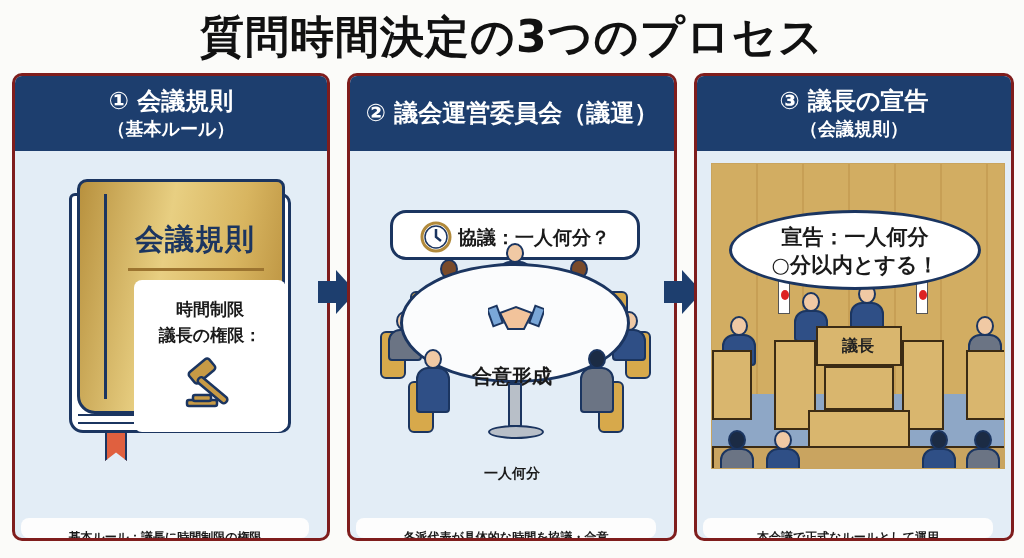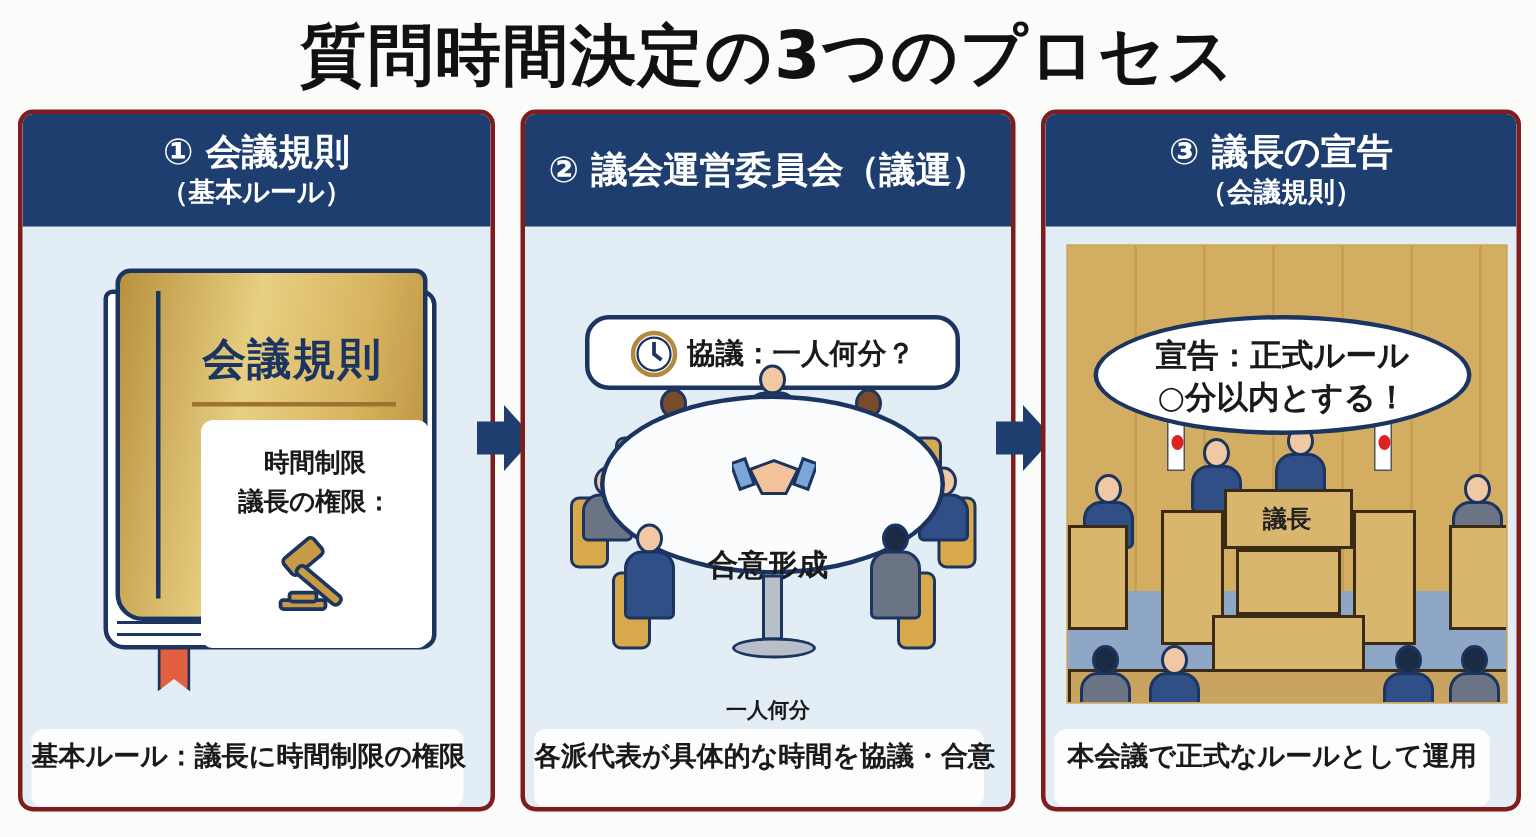--- a/index.html
+++ b/index.html
@@ -4,21 +4,21 @@
 <style>
   * { box-sizing: border-box; margin: 0; padding: 0; }
   html, body { width: 1024px; height: 558px; background: #fbfbf9; overflow: hidden; }
   body { font-family: "DejaVu Sans", "Liberation Sans", sans-serif; position: relative; color: #1a1a1a; }
   .title { position: absolute; left: 0; top: 8px; width: 1024px; text-align: center; font-size: 44px; font-weight: bold; letter-spacing: 1px; color: #111; }
   .panel { position: absolute; top: 73px; height: 468px; border: 3px solid #7f1d1d; border-radius: 10px; background: #e3edf6; overflow: hidden; }
   .panel-head { height: 75px; background: #1d3e6e; color: #fff; text-align: center; padding-top: 10px; }
   .head-main { font-size: 24px; font-weight: bold; line-height: 30px; }
   .head-sub { font-size: 18px; font-weight: bold; line-height: 26px; }
   .panel-body { position: relative; height: 393px; }
-  .caption { position: absolute; left: 6px; right: 18px; bottom: 6px; height: 52px; background: #fdfdfd; border-radius: 8px; text-align: center; font-size: 18px; font-weight: bold; line-height: 38px; white-space: nowrap; }
+  .caption { position: absolute; left: 6px; right: 18px; bottom: 6px; height: 20px; background: #fdfdfd; border-radius: 8px; text-align: center; font-size: 12px; font-weight: bold; line-height: 38px; white-space: nowrap; }
   .arrow { position: absolute; top: 292px; width: 0; height: 0; }
   .arrow-body { position: absolute; width: 20px; height: 22px; background: #1d3e6e; top: -11px; left: 0; }
   .arrow-head { position: absolute; left: 18px; top: -22px; width: 0; height: 0; border-top: 22px solid transparent; border-bottom: 22px solid transparent; border-left: 20px solid #1d3e6e; }
   
   .book { position: absolute; left: 42px; top: 28px; width: 235px; height: 255px; }
   .book-pages { position: absolute; left: 12px; top: 14px; width: 222px; height: 240px; background: #fff; border: 3px solid #1b3560; border-radius: 6px 10px 10px 14px; }
   .book-pages::after { content:""; position:absolute; left:6px; right:4px; bottom:6px; height:6px; border-top:2px solid #1b3560; border-bottom:2px solid #1b3560; }
   .book-cover { position: absolute; left: 0; top: 0; width: 208px; height: 235px; background: linear-gradient(100deg, #b8913e 0%, #e8cf82 40%, #d8b560 70%, #b68c3a 100%); border: 3px solid #1b3560; border-radius: 10px 8px 6px 18px; margin-left: 20px; }
   .book-spine { position: absolute; left: 24px; top: 12px; width: 3px; height: 205px; background: #1b3560; }
   .book-title { position: absolute; left: 30px; top: 38px; width: 170px; text-align: center; font-size: 29px; font-weight: bold; color: #1b3560; letter-spacing: 1px; }
@@ -214,21 +214,21 @@
       <div class="person" style="left:210px;top:266px;">
           <div class="head" style="background:#1b2b44"></div>
           <div class="torso" style="height:24px;"></div>
         </div>
       <div class="person" style="left:254px;top:266px;">
           <div class="head" style="background:#1b2b44"></div>
           <div class="torso" style="height:24px;background:#6b7484"></div>
         </div>
     </div>
     <div class="bubble" style="left:32px;top:16px;width:252px;height:80px;border-radius:50%;font-size:21px;line-height:28px;padding-top:10px;">
-      <div>宣告：正式ルール</div>
+      <div>宣告：一人何分</div>
       <div>○分以内とする！</div>
     </div>
     <svg class="bubble-tail" style="left:176px;top:90px;" width="40" height="32" viewBox="0 0 40 32">
       <path d="M0 0 L6 30 L34 0 Z" fill="#fff" stroke="#1b3560" stroke-width="3"></path>
     </svg>
     <div class="caption">本会議で正式なルールとして運用</div>
   </div>
 </div>
 
 </body></html>

